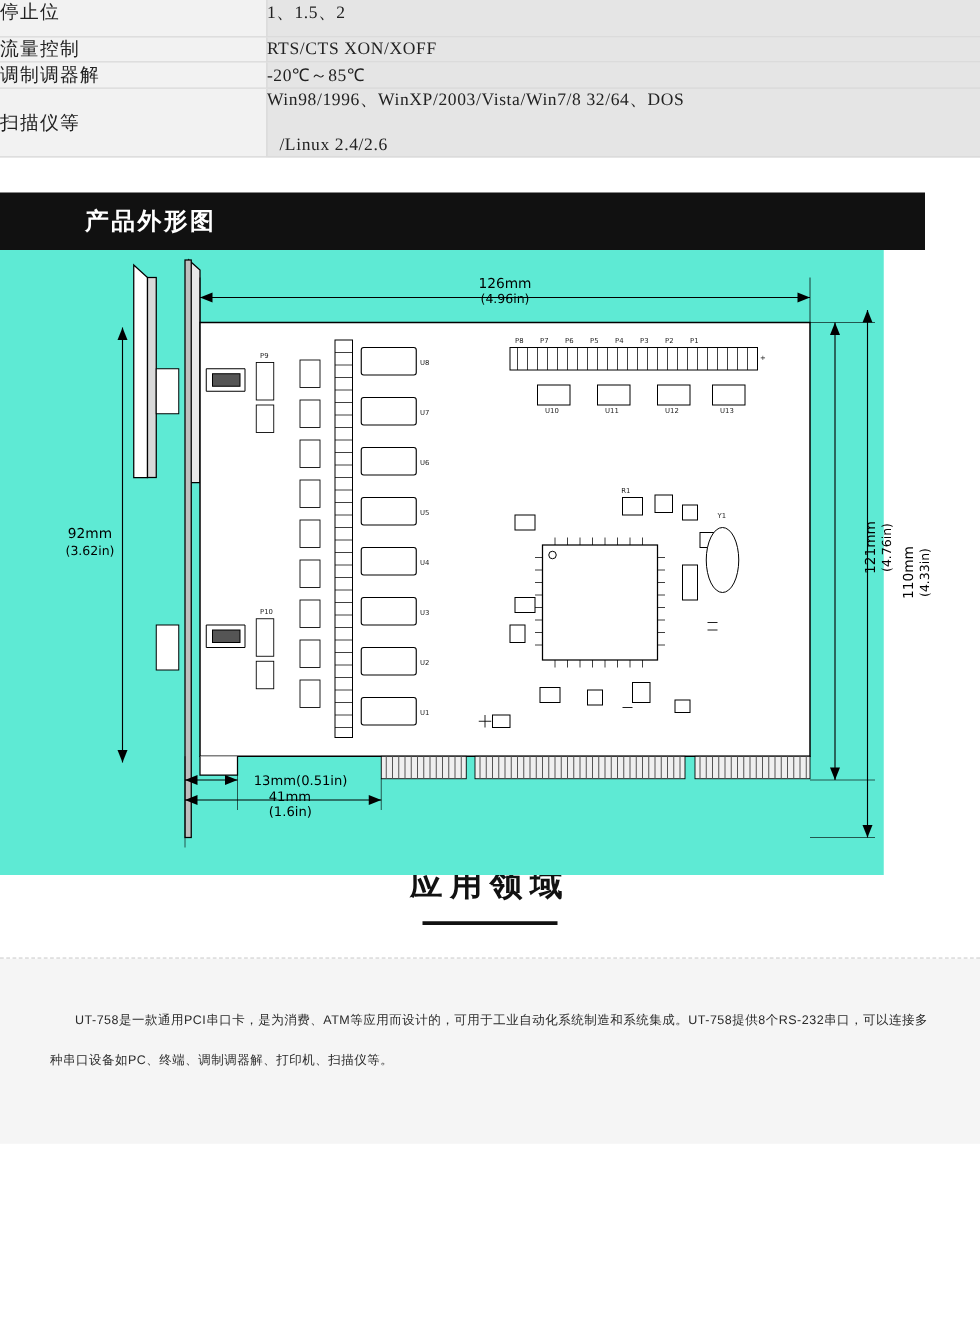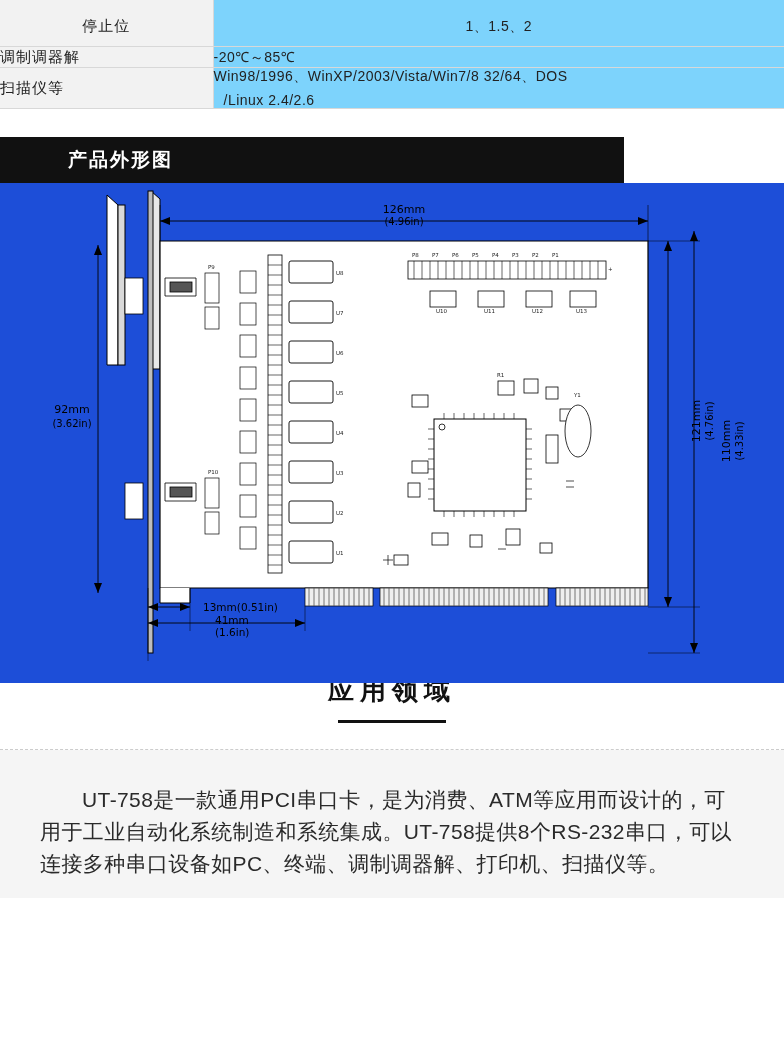--- a/index.html
+++ b/index.html
@@ -18,47 +18,47 @@
   .spec-label {
     width: 213px;
     background: #f2f2f2;
     color: #222;
     font-size: 15px;
     padding: 12px 0 12px 42px;
     border-right: 1px solid #d8d8d8;
     letter-spacing: 1px;
   }
   .spec-value {
-    background: #7dd3fc;
+    background: #e5e5e5;
     color: #222;
     font-size: 14px;
     padding: 12px 0 12px 86px;
-    font-family: Liberation Sans, sans-serif;
+    font-family: Liberation Serif, serif;
     letter-spacing: 0.5px;
   }
-  .row-0 .spec-label, .row-0 .spec-value { padding-top: 17px; padding-bottom: 10px; text-align: center; }
-  .spec-value .line2 { display: block; margin-top: 6px; padding-left: 10px; }
+  .row-0 .spec-label, .row-0 .spec-value { padding-top: 0; padding-bottom: 10px; }
+  .spec-value .line2 { display: block; margin-top: 20px; padding-left: 10px; }
 
   
   .section-bar {
     margin-top: 28px;
-    width: 624px; height: 46px;
+    width: 740px; height: 46px;
     background: #111111;
     display: flex; align-items: center;
   }
   .section-bar .txt {
     color: #ffffff;
     font-size: 19px;
     font-weight: bold;
     padding-left: 68px;
     letter-spacing: 2px;
   }
 
   
-  .drawing-wrap { position: relative; width: 784px; height: 500px; background: #1d4ed8; }
+  .drawing-wrap { position: relative; width: 707px; height: 500px; background: #5eead4; }
   .drawing-wrap svg { display: block; }
 
   
   .big-title {
     text-align: center;
     font-size: 26px;
     font-weight: bold;
     color: #111;
     letter-spacing: 6px;
     margin-top: -10px;
@@ -73,37 +73,41 @@
 
   
   .para-block {
     background: #f5f5f5;
     width: 784px;
     padding: 34px 40px 30px 40px;
     height: 148px;
   }
   .para-block p {
     margin: 0;
-    font-size: 21px;
+    font-size: 10px;
     line-height: 32px;
     color: #2a2a2a;
     text-indent: 2em;
     letter-spacing: 0.4px;
   }
 </style>
 </head>
 <body>
 
 <div class="page">
 
   <table class="spec-table">
     <tbody>
       <tr class="row-0">
         <td class="spec-label">停止位</td>
         <td class="spec-value">1、1.5、2</td>
+      </tr>
+      <tr>
+        <td class="spec-label">流量控制</td>
+        <td class="spec-value">RTS/CTS  XON/XOFF</td>
       </tr>
       <tr>
         <td class="spec-label">调制调器解</td>
         <td class="spec-value">-20℃～85℃</td>
       </tr>
       <tr>
         <td class="spec-label">扫描仪等</td>
         <td class="spec-value">
           <span>Win98/1996、WinXP/2003/Vista/Win7/8 32/64、DOS</span>
           <span class="line2">/Linux 2.4/2.6</span>

